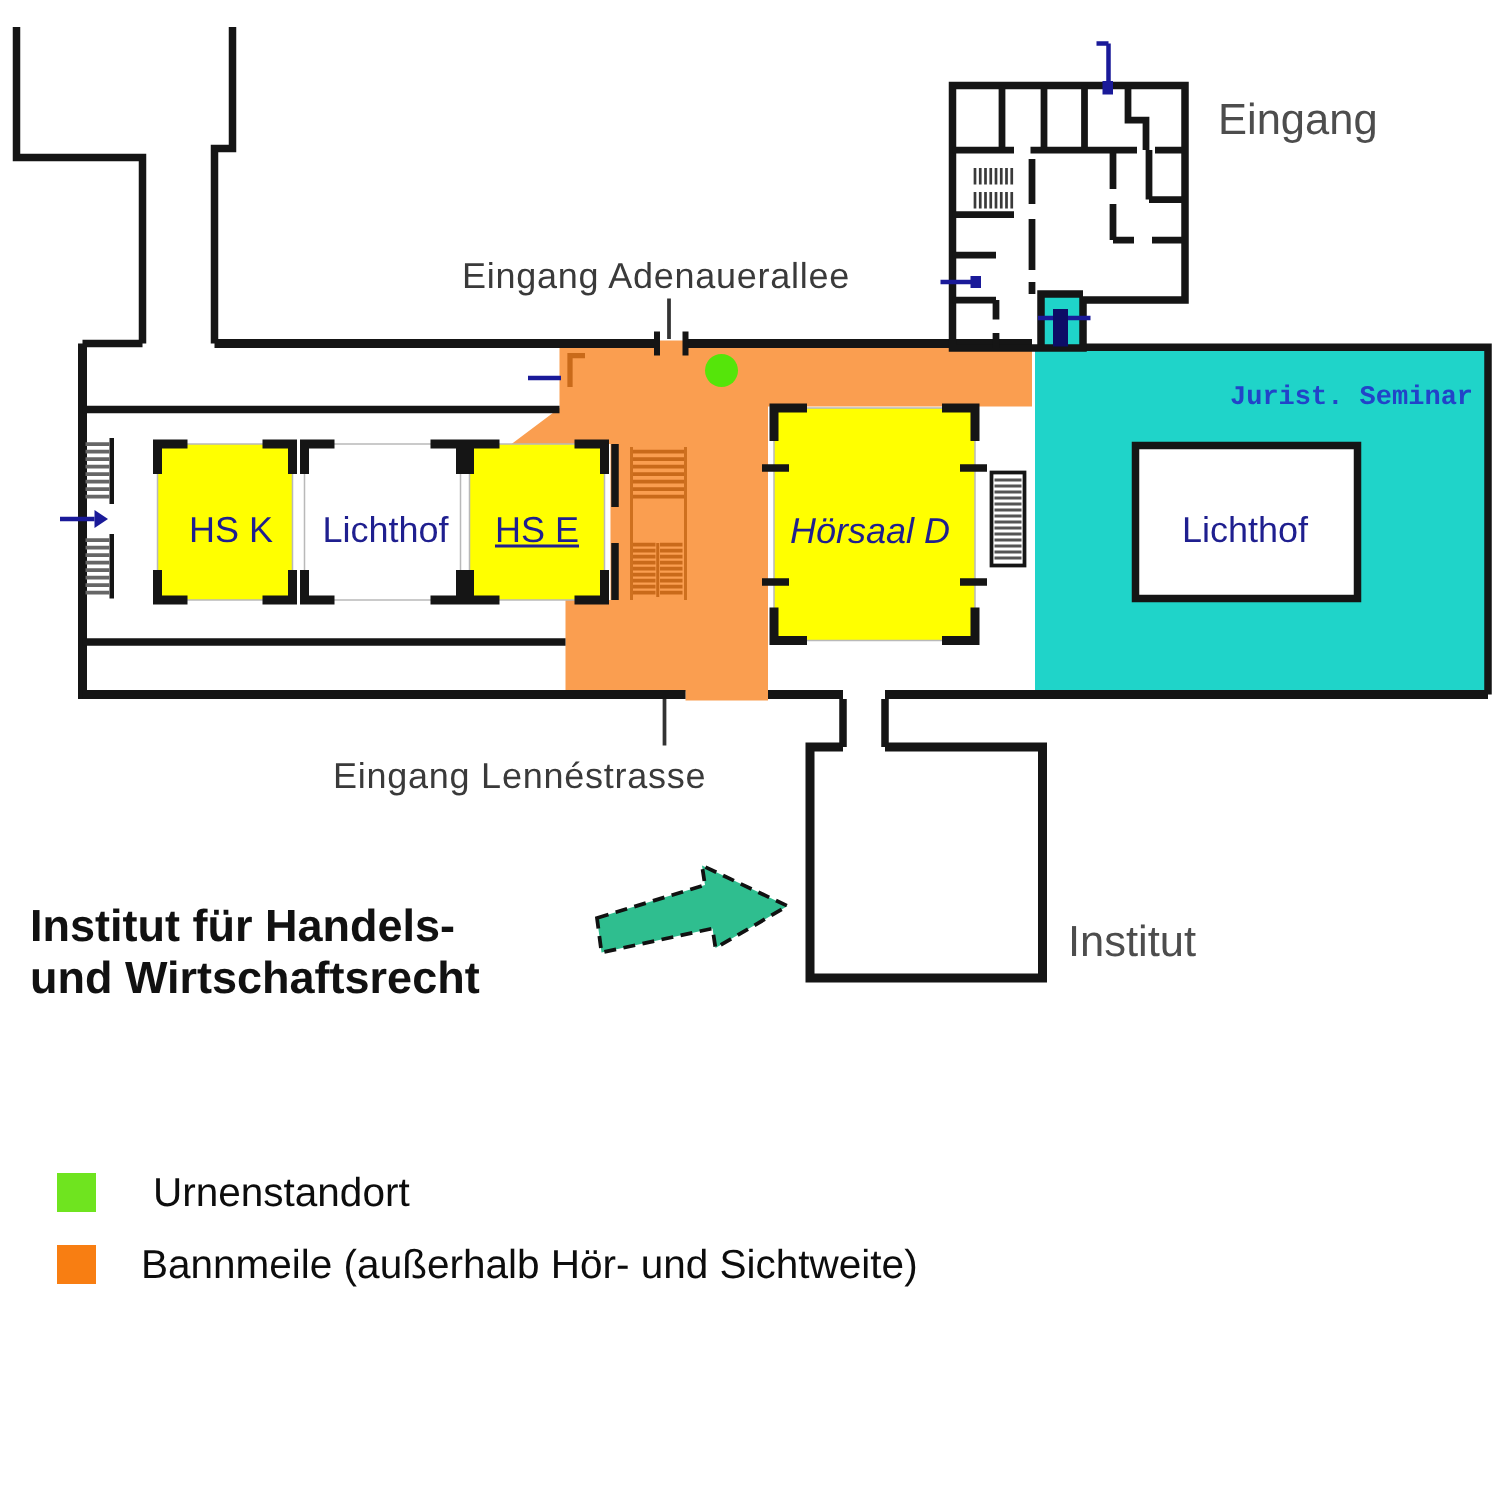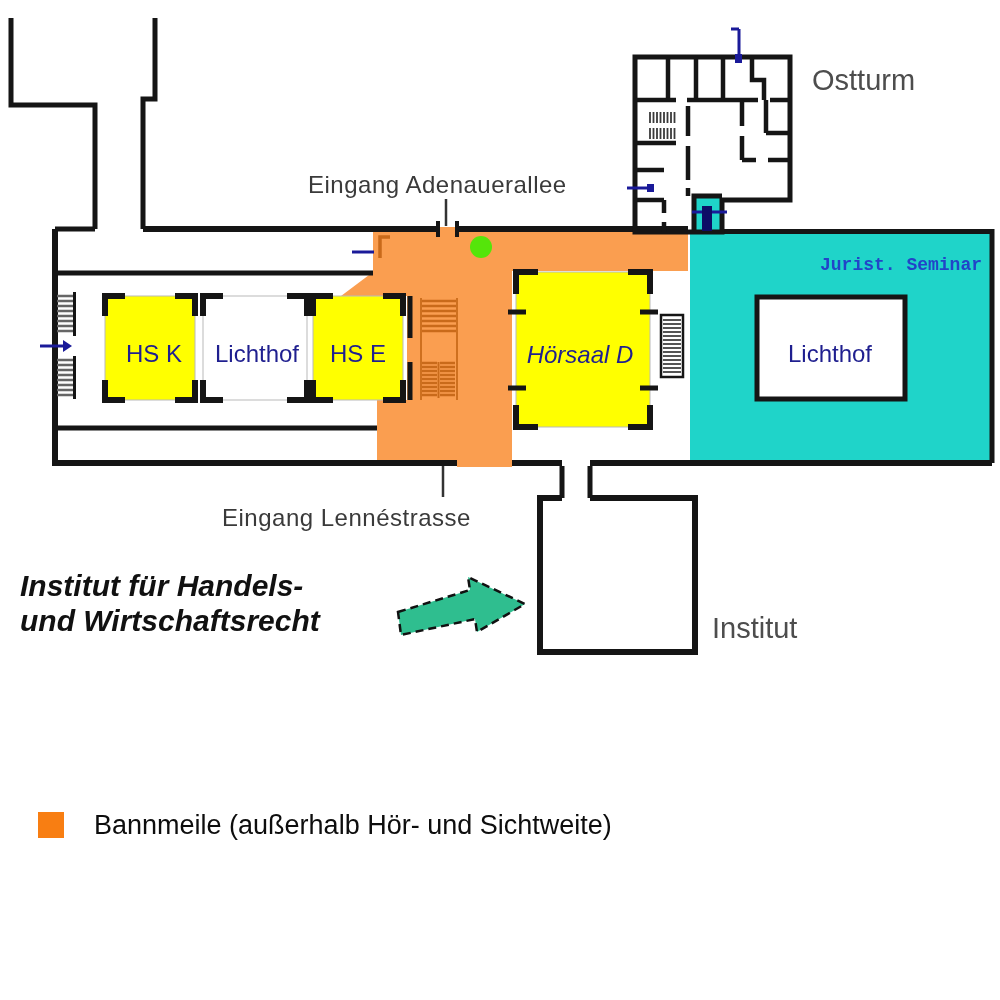--- a/index.html
+++ b/index.html
@@ -129,41 +129,45 @@
     <g style="stroke:var(--c-wall,#151515)" fill="none">
       <path d="M562,498 H540 V652 H695 V498 H590" stroke-width="6"></path>
       <path d="M562,466 V498 M590,466 V498" stroke-width="5"></path>
     </g>
 
     <polygon points="398,612 470,590 468,577 525,604 477,632 475,619 401,635" style="fill:var(--c-arrow_green,#2FBE8F)" stroke="#111" stroke-width="2.5" stroke-dasharray="8 5"></polygon>
   </svg>
 
   <div class="lbl entrance-lbl" style="left:308px;top:171px;">Eingang Adenauerallee</div>
 
-  <div class="lbl tower-lbl" style="left:812px;top:64px;">Ostturm</div>
+  <div class="lbl tower-lbl" style="left:812px;top:64px;">Eingang</div>
 
   <div class="lbl seminar-lbl" style="left:820px;top:255px;">Jurist. Seminar</div>
 
   <div class="lbl room-lbl" style="left:154px;top:340px;">HS K</div>
 
   <div class="lbl room-lbl" style="left:257px;top:340px;">Lichthof</div>
 
-  <div class="lbl room-lbl" style="left:358px;top:340px;">HS E</div>
+  <div class="lbl room-lbl" style="left:358px;top:340px;text-decoration:underline;">HS E</div>
 
   <div class="lbl room-lbl" style="left:580px;top:341px;font-style:italic;">Hörsaal D</div>
 
   <div class="lbl room-lbl" style="left:830px;top:340px;">Lichthof</div>
 
   <div class="lbl entrance-lbl" style="left:222px;top:504px;">Eingang Lennéstrasse</div>
 
-  <div class="lbl institut-lbl" style="left:20px;top:568px;font-style:italic;">
+  <div class="lbl institut-lbl" style="left:20px;top:600px;">
     <div>Institut für Handels-</div>
     <div>und Wirtschaftsrecht</div>
   </div>
 
   <div class="lbl tower-lbl" style="left:712px;top:612px;">Institut</div>
 
-  <div class="legend-row" style="left:38px;top:811px;">
+  <div class="legend-row" style="left:38px;top:781px;">
+    <span class="legend-swatch" style="background: rgb(111, 228, 31);"></span>
+    <span class="legend-text" style="margin-left:38px;">Urnenstandort</span>
+  </div>
+  <div class="legend-row" style="left:38px;top:829px;">
     <span class="legend-swatch" style="background: rgb(248, 126, 18);"></span>
     <span class="legend-text" style="margin-left:30px;">Bannmeile (außerhalb Hör- und Sichtweite)</span>
   </div>
 
 </div>
 
 </body></html>

